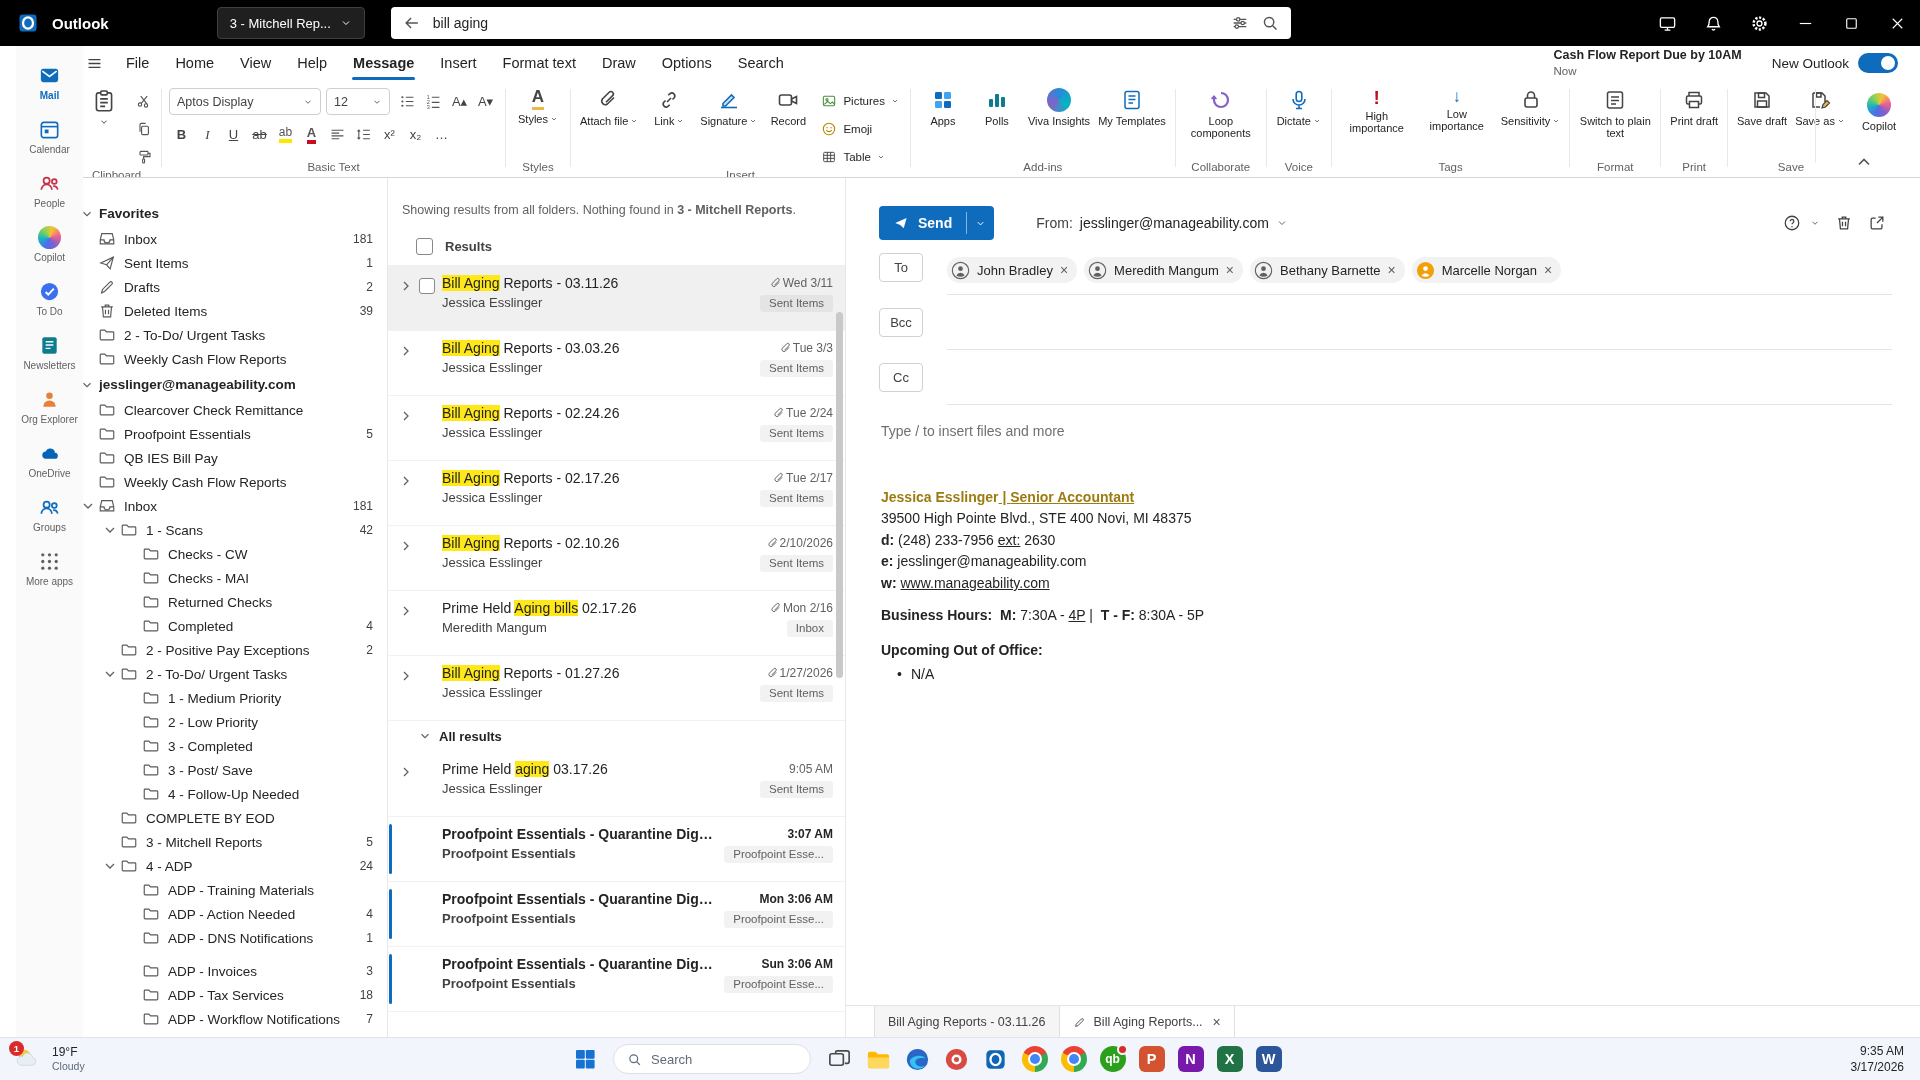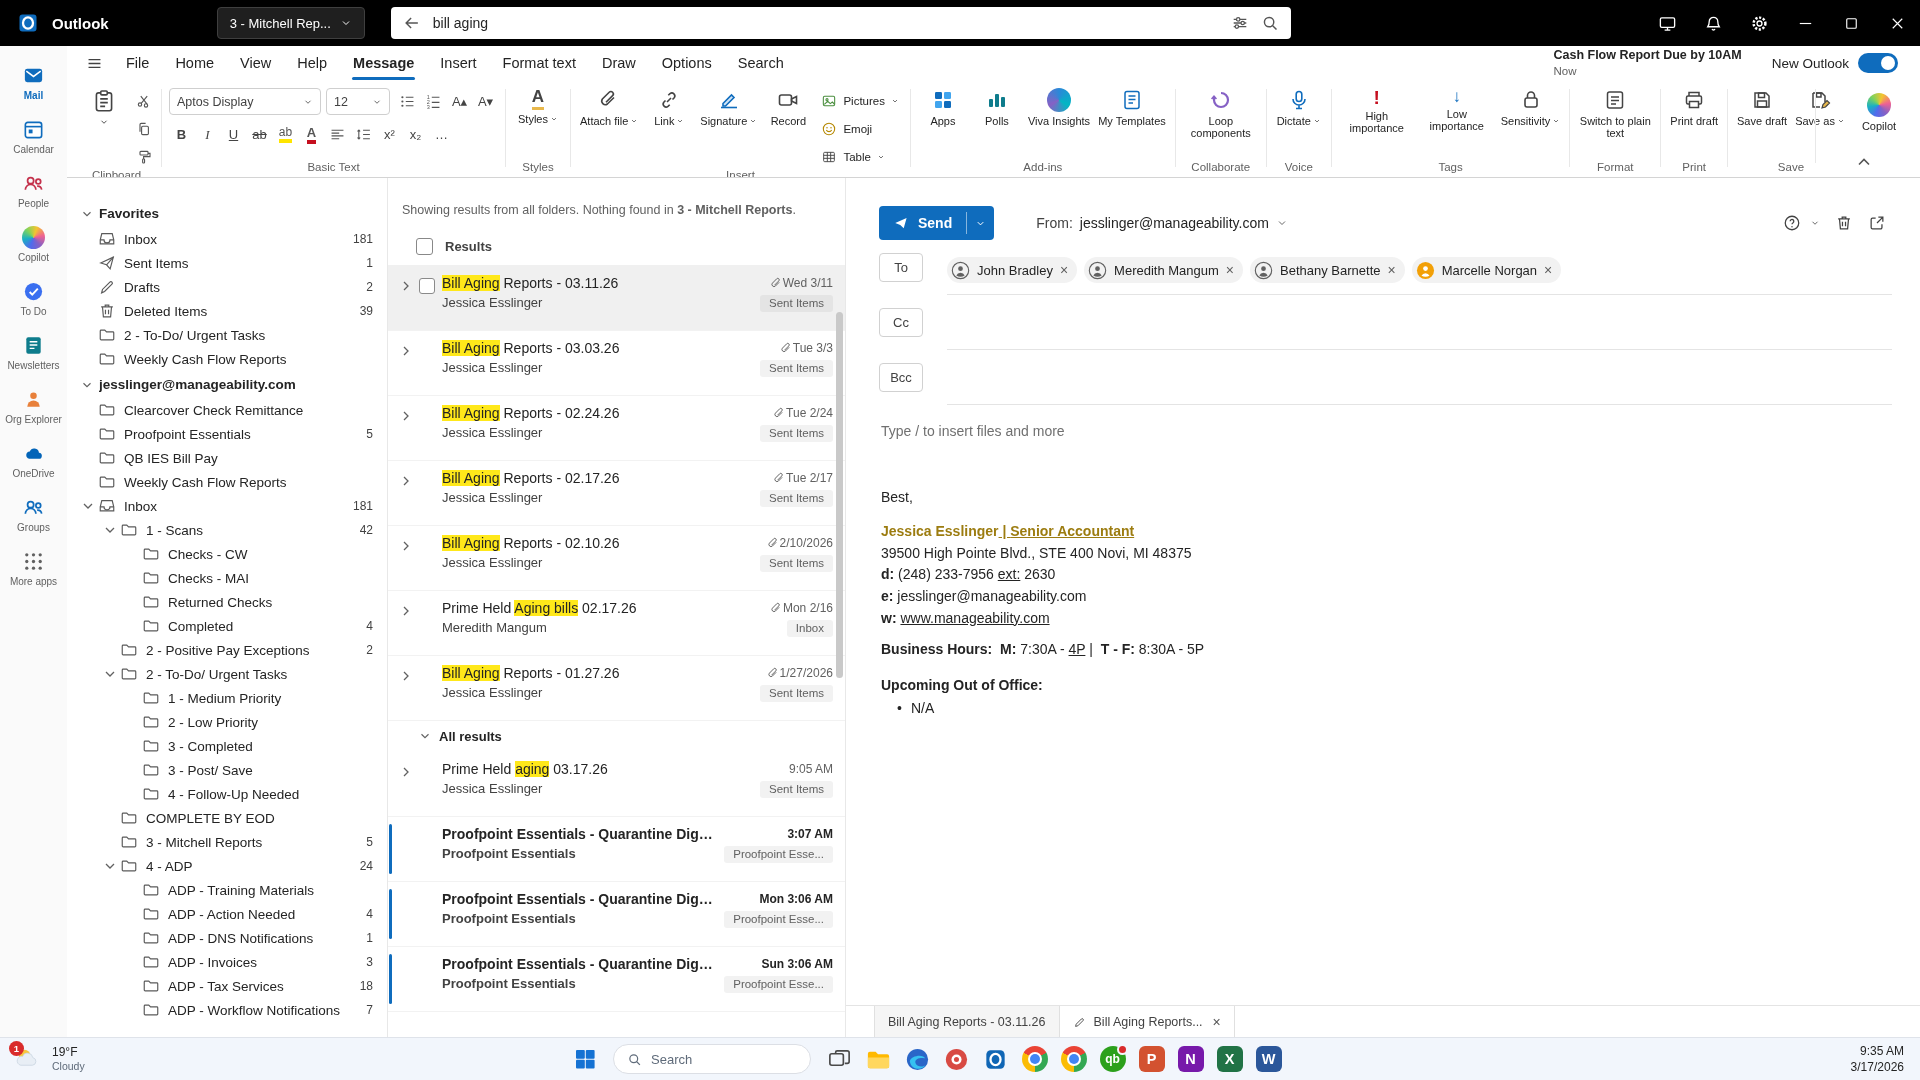--- a/index.html
+++ b/index.html
@@ -61,21 +61,21 @@
   .minibtn{display:flex;align-items:center;gap:6px;height:25px;padding:0 6px;font-size:11.5px;color:#242424;border-radius:4px}
   .imp-high{font-size:19px;font-weight:800;color:#c50f1f;line-height:1}
   .imp-low{font-size:17px;font-weight:700;color:#0f6cbd;line-height:1}
   .copilot-dot{display:block;border-radius:50%;background:conic-gradient(from 200deg,#4f6bed,#19b0c4,#7fd35c,#f4c430,#ef6292,#8661c5,#4f6bed)}
   .viva-dot{display:block;width:24px;height:24px;border-radius:50%;background:conic-gradient(#2b88d8,#00b7c3,#8661c5,#2b88d8)}
   .ribbon-copilot{position:absolute;right:14px;top:8px}
   .ribbon-collapse{position:absolute;right:46px;bottom:5px;width:20px;height:20px;color:#555}
   .rsep-right{position:absolute;right:104px;top:9px;bottom:14px;width:1px;background:#e8e8e8}
 
   
-  #rail{position:absolute;left:0;top:46px;bottom:42px;width:67px;background:#fafafa;display:flex;flex-direction:column;align-items:center;padding-top:14px;gap:9px;z-index:2}
+  #rail{position:absolute;left:16px;top:46px;bottom:42px;width:67px;background:#fafafa;display:flex;flex-direction:column;align-items:center;padding-top:14px;gap:9px;z-index:2}
   .rail-item{width:58px;display:flex;flex-direction:column;align-items:center;gap:3px;padding:4px 0;border-radius:6px}
   .rail-item .ri{width:23px;height:23px;display:inline-flex}
   .rail-item .ri svg{width:100%;height:100%}
   .rl{font-size:10px;color:#616161;white-space:nowrap}
   .rail-item.active .rl{color:#0f6cbd;font-weight:700}
 
   
   #folderpane{position:absolute;left:67px;top:178px;width:320px;bottom:42px;background:#fff;padding-top:22px;overflow:hidden;box-sizing:border-box}
   .fp-header{display:flex;align-items:center;gap:5px;height:27px;padding:0 10px 0 13px;font-size:13.5px;font-weight:700;color:#242424}
   .fp-header .ic{color:#616161}
@@ -1271,21 +1271,21 @@
           </svg>
         </span>
       <span class="fp-icon ic">
           <svg viewBox="0 0 20 20">
             <path d="M2.5 5.5c0-.6.4-1 1-1h4l2 2h7c.6 0 1 .4 1 1v7c0 .6-.4 1-1 1h-13c-.6 0-1-.4-1-1z" fill="none" stroke="currentColor" stroke-width="1.3"></path>
           </svg>
         </span>
       <span class="fp-name">ADP - DNS Notifications</span>
       <span class="fp-count">1</span>
     </div>
-      <div class="fp-item" style="padding-left: 57px;">
+      <div class="fp-item" style="padding-left: 57px; margin-top: 9px;">
       <span class="fp-chev ic" style="visibility: hidden;">
           <svg viewBox="0 0 20 20" fill="none" stroke="currentColor" stroke-width="1.6">
             <path d="M5 7.5l5 5 5-5"></path>
           </svg>
         </span>
       <span class="fp-icon ic">
           <svg viewBox="0 0 20 20">
             <path d="M2.5 5.5c0-.6.4-1 1-1h4l2 2h7c.6 0 1 .4 1 1v7c0 .6-.4 1-1 1h-13c-.6 0-1-.4-1-1z" fill="none" stroke="currentColor" stroke-width="1.3"></path>
           </svg>
         </span>
@@ -1693,31 +1693,30 @@
               <circle cx="10" cy="8" r="2.5" fill="#fff"></circle>
               <path d="M5.8 15.5a4.6 4.6 0 0 1 8.4 0 8.8 8.8 0 0 1-8.4 0z" fill="#fff"></path>
             </svg>
           </span>
         <span>Marcelle Norgan</span>
         <span class="px">×</span>
       </span>
       </div>
   </div>
   <div class="field">
+    <span class="fbtn">Bcc</span>
+    <div class="finput"></div>
+  </div>
+  <div class="field">
     <span class="fbtn">Cc</span>
     <div class="finput"></div>
   </div>
-  <div class="field">
-    <span class="fbtn">Bcc</span>
-    <div class="finput"></div>
-  </div>
 
   <div class="cbody">
     <div class="placeholder">Type / to insert files and more</div>
-    <div class="greet">Best,</div>
     <div class="sig">
       <div class="sig-name-line"><span>Jessica Esslinger</span><span class="u"> | </span><span class="u">Senior Accountant</span></div>
       <div>39500 High Pointe Blvd., STE 400 Novi, MI 48375</div>
       <div><b>d:</b> <span>(248) 233-7956</span> <span class="u">ext:</span> <span>2630</span></div>
       <div><b>e:</b> <span>jesslinger@manageability.com</span></div>
       <div><b>w:</b> <a class="u" style="color:#242424;text-decoration:underline">www.manageability.com</a></div>
       <div class="hours"><b>Business Hours:</b>&nbsp; <b>M:</b> <span>7:30A -</span> <span class="u">4P</span> <span class="u">|</span>&nbsp; <b>T - F:</b> <span>8:30A - 5P</span></div>
       <div class="ooo-label">Upcoming Out of Office:</div>
       <div class="ooo-item"><span class="blt">•</span><span>N/A</span></div>
     </div>

